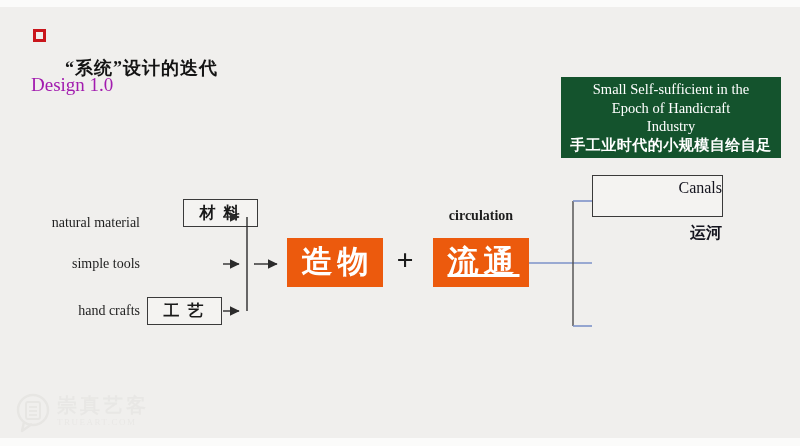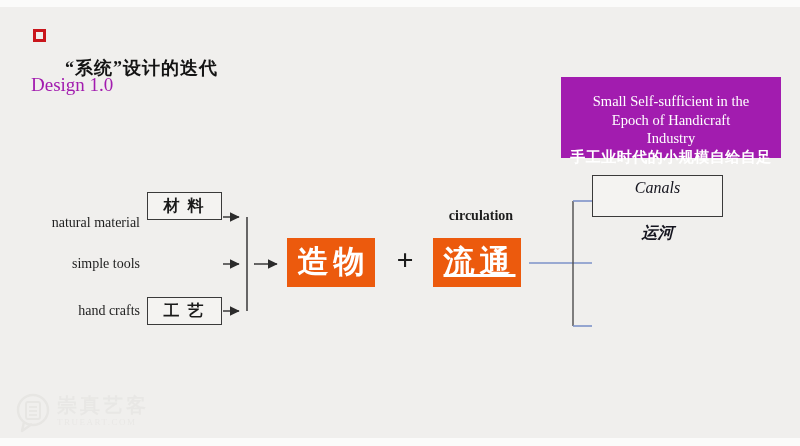--- a/index.html
+++ b/index.html
@@ -44,24 +44,24 @@
     left: 31px; top: 74px;
     font-size: 19px;
     color: #a21caf;
     white-space: nowrap;
   }
   
   .summary-box {
     position: absolute;
     left: 561px; top: 77px;
     width: 220px; height: 81px;
-    background: #a21caf;
+    background: #14532d;
     color: #ffffff;
     text-align: center;
-    padding-top: 15px;
+    padding-top: 3px;
     line-height: 18.5px;
   }
   .summary-box .en { font-size: 14.5px; }
   .summary-box .zh { font-size: 15px; font-weight: bold; letter-spacing: 0.5px; }
   
   .input-label {
     position: absolute;
     left: 10px; width: 130px;
     text-align: right;
     font-size: 14px;
@@ -76,39 +76,39 @@
     left: 147px; width: 75px; height: 28px;
     border: 1.5px solid #3a3a3a;
     background: #f4f3f1;
     text-align: center;
     font-size: 16px;
     font-weight: bold;
     color: #1a1a1a;
     line-height: 25px;
     letter-spacing: 2px;
   }
-  .box-0 { top: 192px; }
+  .box-0 { top: 199px; margin-left: 36px; }
   .box-1 { top: 250px; }
   .box-2 { top: 297px; }
   
   .process-label {
     position: absolute;
     top: 208px;
     font-size: 14px;
     font-weight: 600;
     color: #1d1d1d;
     text-align: center;
     white-space: nowrap;
   }
   .create-label { left: 287px; width: 96px; }
   .circulation-label { left: 433px; width: 96px; }
   .orange-box {
     position: absolute;
     top: 238px;
-    width: 88px; height: 49px;
+    width: 96px; height: 49px;
     background: #ec5a0d;
     color: #ffffff;
     font-size: 31px;
     font-weight: bold;
     text-align: center;
     line-height: 48px;
     letter-spacing: 5px;
     text-indent: 5px;
   }
   .create-box { left: 287px; }
@@ -121,24 +121,23 @@
     font-size: 30px;
     font-weight: bold;
     color: #1c1c1c;
   }
   
   .output-box {
     position: absolute;
     left: 592px; width: 131px;
     border: 1.5px solid #3a3a3a;
     background: #f4f3f1;
-    text-align: center;
+    text-align: right;
     color: #14141e;
     padding-top: 2px;
-    font-style: italic;
   }
   .out-0 { top: 175px; height: 42px; }
   .out-1 { top: 242px; height: 43px; }
   .out-2 { top: 302px; height: 42px; }
   .output-box .en { font-size: 16px; line-height: 19px; }
   .output-box .zh { font-size: 16px; font-weight: bold; line-height: 18px; margin-top: 27px; }
   
   .connectors {
     position: absolute;
     left: 0; top: 0;

